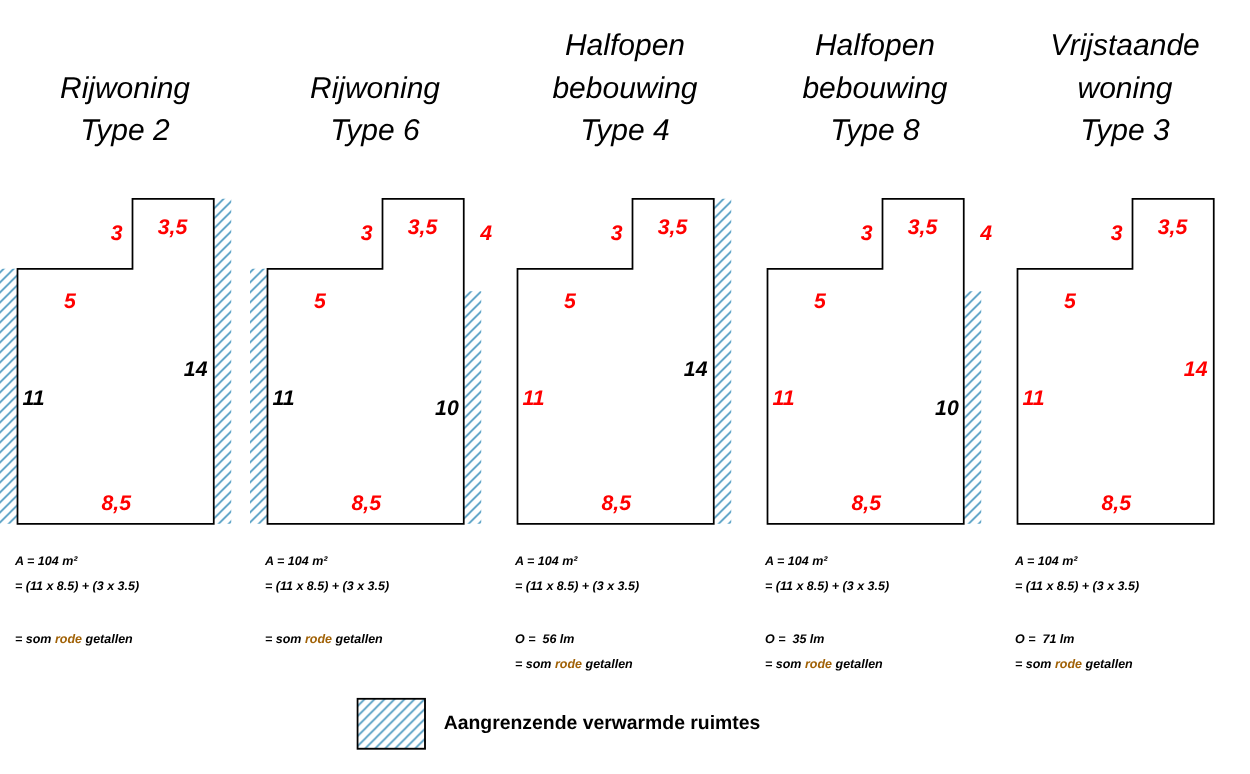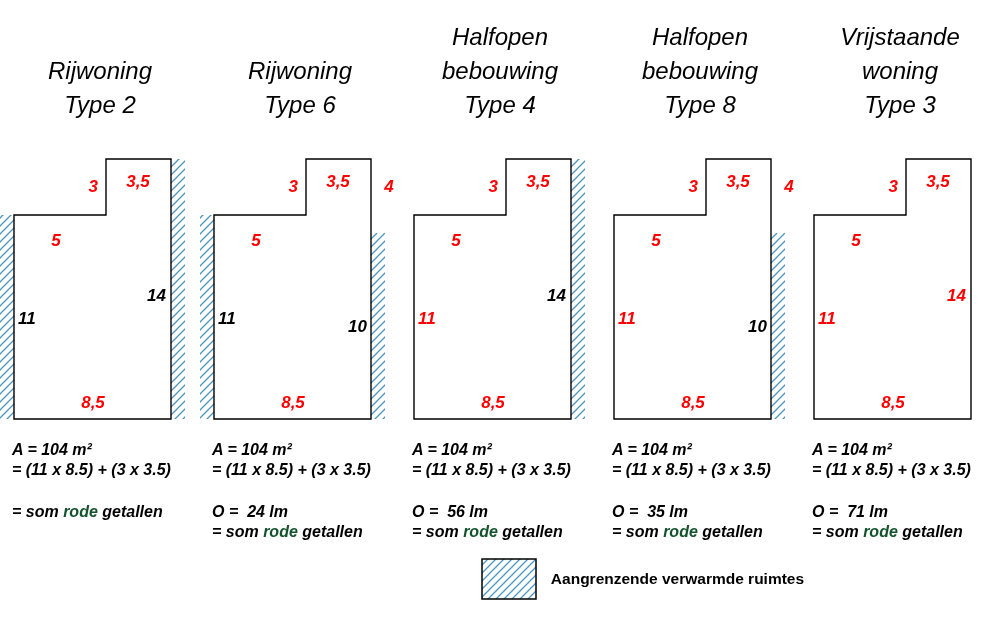--- a/index.html
+++ b/index.html
@@ -22,28 +22,28 @@
     font-size: 24px; line-height: 34px; color: #000;
     text-align: center; white-space: pre;
   }
   svg.plan { display: block; margin-top: 32px; }
   text.dim {
     font-family: "Liberation Sans", sans-serif;
     font-size: 17px; font-weight: bold;
   }
   .formulas { padding-left: 12px; margin-top: 14px; }
   .f-line {
-    font-size: 16px; font-weight: bold; color: #000;
+    font-size: 10px; font-weight: bold; color: #000;
     line-height: 20px; white-space: pre;
   }
   .f-gap { height: 22px; }
-  .red { color: #14532d; }
+  .red { color: #a16207; }
   .legend {
     display: flex; align-items: center;
-    margin-left: 285px; margin-top: 16px; justify-content: center;
+    margin-left: 285px; margin-top: 16px;
   }
   .legend-label {
     font-size: 15.5px; font-weight: bold; color: #000;
     margin-left: 14px; white-space: pre;
   }
   .defs-holder { position: absolute; width: 0; height: 0; }
 </style>
 </head>
 <body>
 
@@ -99,21 +99,20 @@
         <text class="dim" x="189" y="38" text-anchor="middle" fill="#ff0000">4</text>
         <text class="dim" x="56" y="92" text-anchor="middle" fill="#ff0000">5</text>
         <text class="dim" x="18" y="170" text-anchor="start" fill="#000000">11</text>
         <text class="dim" x="167" y="178" text-anchor="end" fill="#000000">10</text>
         <text class="dim" x="93" y="254" text-anchor="middle" fill="#ff0000">8,5</text>
       </svg>
       <div class="formulas">
         <div class="f-line">A = 104 m²</div>
         <div class="f-line">= (11 x 8.5) + (3 x 3.5)</div>
         <div class="f-gap"></div>
-        <div class="f-line">O =  24 lm</div>
         <div class="f-line"><span>= som </span><span class="red">rode</span><span> getallen</span></div>
       </div>
     </div>
 
     <div class="col">
       <div class="title">
         <div class="title-line">Halfopen</div>
         <div class="title-line">bebouwing</div>
         <div class="title-line">Type 4</div>
       </div>

